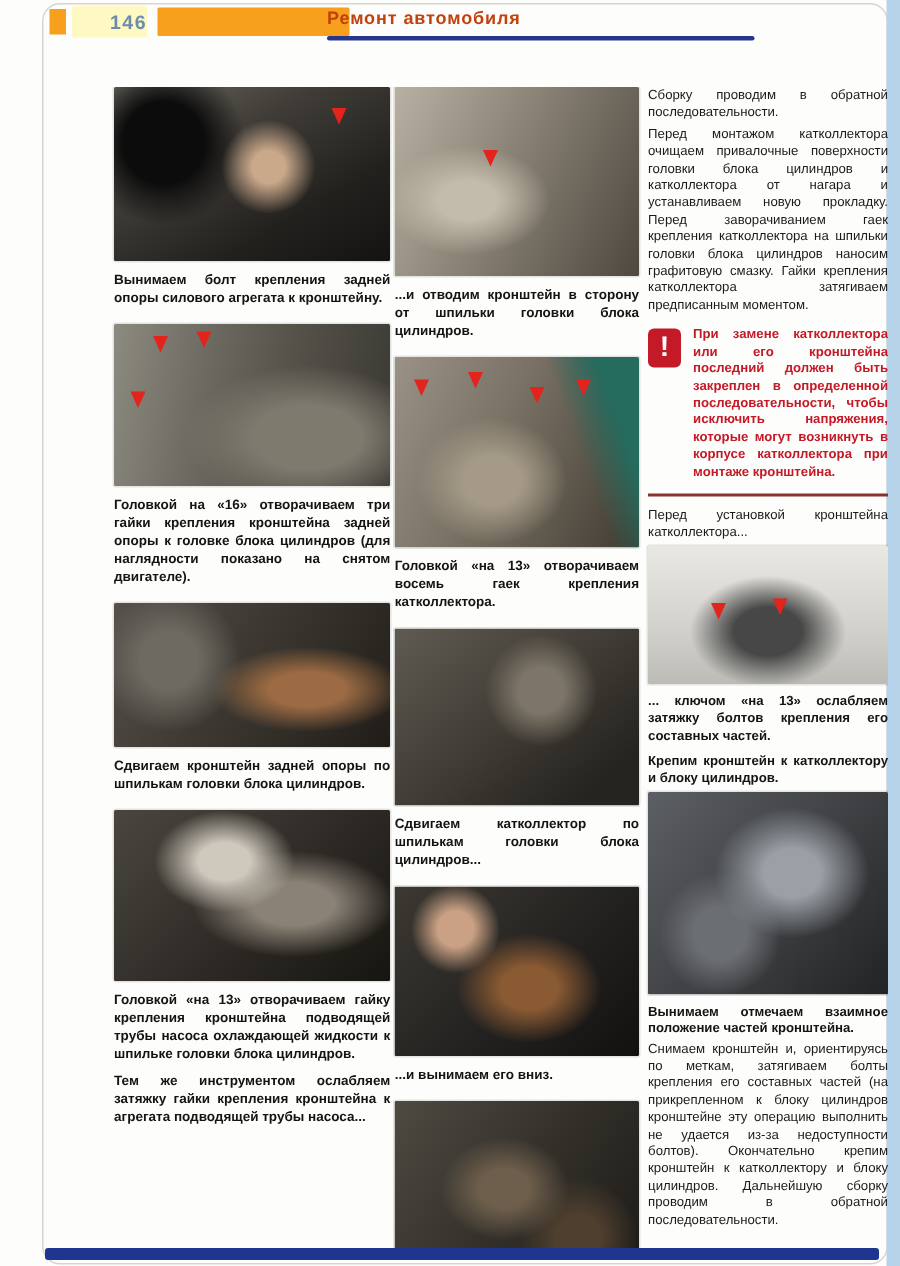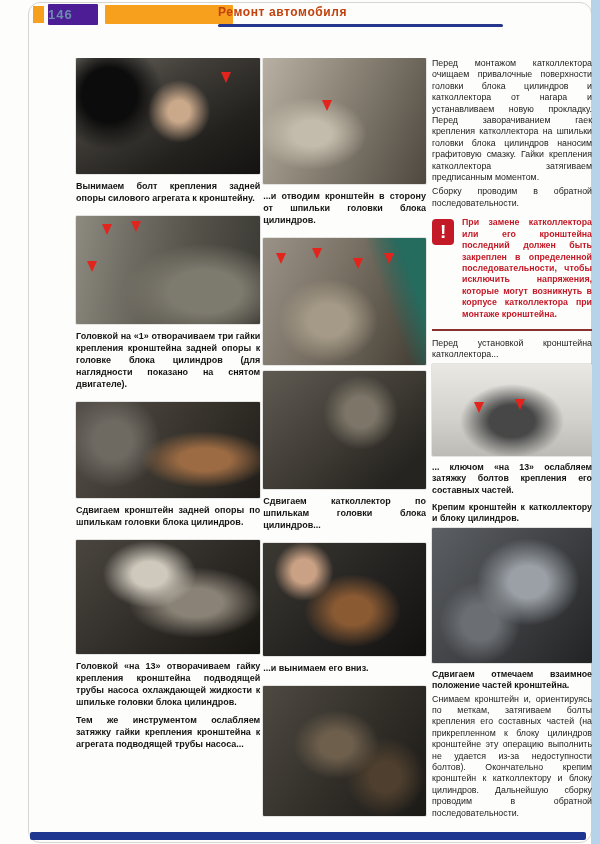--- a/index.html
+++ b/index.html
@@ -4,22 +4,22 @@
 <style>
   html,body{margin:0;padding:0;background:#ffffff;}
   body{width:600px;height:844px;font-family:"Liberation Sans",sans-serif;-webkit-font-smoothing:antialiased;}
   .page{position:relative;width:600px;height:844px;background:#fdfdfb;overflow:hidden;}
   .frame{position:absolute;top:2px;left:28px;right:8px;bottom:1px;border:1px solid #d6d6d0;border-radius:12px;pointer-events:none;}
   .edge-strip{position:absolute;top:0;right:0;width:9px;height:844px;background:#b7d3e9;}
 
   
   .hdr{position:absolute;top:4px;left:30px;height:26px;width:560px;}
   .hdr-chip{position:absolute;left:3px;top:2px;width:11px;height:17px;background:#f6a01d;}
-  .hdr-pagenum{position:absolute;left:18px;top:0;width:50px;height:21px;background:#4c1d95;color:#6b8cab;
-    font-size:13px;font-weight:bold;text-align:left;line-height:21px;letter-spacing:1px;border-radius:1px;}
+  .hdr-pagenum{position:absolute;left:18px;top:0;width:50px;height:21px;background:#fef9c3;color:#6b8cab;
+    font-size:13px;font-weight:bold;text-align:right;line-height:21px;letter-spacing:1px;border-radius:1px;}
   .hdr-bar{position:absolute;left:75px;top:1px;width:128px;height:19px;background:#f6a01d;border-radius:1px;}
   .hdr-title{position:absolute;left:188px;top:1px;color:#c2410c;font-size:12px;font-weight:bold;letter-spacing:.6px;white-space:nowrap;}
   .hdr-underline{position:absolute;left:188px;top:20px;width:285px;height:3px;background:#25368c;border-radius:2px;}
 
   
   .cols{position:absolute;top:58px;left:40px;width:552px;height:776px;display:flex;overflow:hidden;}
   .col{display:block;}
   .col-l{width:190px;margin-right:3px;margin-left:36px;}
   .col-m{width:168px;margin-right:6px;}
   .col-r{width:165px;}
@@ -112,21 +112,21 @@
       <div class="photo ph-l1">
         <span class="arrow a-down ar-l1"></span>
       </div>
       <p class="caption">Вынимаем болт крепления задней опоры силового агрегата к кронштейну.</p>
 
       <div class="photo ph-l2">
         <span class="arrow a-down ar-l2a"></span>
         <span class="arrow a-down ar-l2b"></span>
         <span class="arrow a-down ar-l2c"></span>
       </div>
-      <p class="caption">Головкой на «1» отворачиваем три гайки крепления кронштейна задней опоры к головке блока цилиндров (для наглядности показано на снятом двигателе).</p>
+      <p class="caption">Головкой на «16» отворачиваем три гайки крепления кронштейна задней опоры к головке блока цилиндров (для наглядности показано на снятом двигателе).</p>
 
       <div class="photo ph-l3"></div>
       <p class="caption">Сдвигаем кронштейн задней опоры по шпилькам головки блока цилиндров.</p>
 
       <div class="photo ph-l4"></div>
       <p class="caption tight">Головкой «на 13» отворачиваем гайку крепления кронштейна подводящей трубы насоса охлаждающей жидкости к шпильке головки блока цилиндров.</p>
       <p class="caption">Тем же инструментом ослабляем затяжку гайки крепления кронштейна к агрегата подводящей трубы насоса...</p>
     </section>
 
     <section class="col col-m">
@@ -134,51 +134,52 @@
         <span class="arrow a-down ar-m1"></span>
       </div>
       <p class="caption">...и отводим кронштейн в сторону от шпильки головки блока цилиндров.</p>
 
       <div class="photo ph-m2">
         <span class="arrow a-down ar-m2a"></span>
         <span class="arrow a-down ar-m2b"></span>
         <span class="arrow a-down ar-m2c"></span>
         <span class="arrow a-down ar-m2d"></span>
       </div>
+      <p class="caption">Головкой «на 13» отворачиваем восемь гаек крепления катколлектора.</p>
 
       <div class="photo ph-m3"></div>
       <p class="caption">Сдвигаем катколлектор по шпилькам головки блока цилиндров...</p>
 
       <div class="photo ph-m4"></div>
       <p class="caption">...и вынимаем его вниз.</p>
 
       <div class="photo ph-m5"></div>
 
     </section>
 
     <section class="col col-r">
+      <p class="body-txt">Сборку проводим в обратной последовательности.</p>
       <p class="body-txt">Перед монтажом катколлектора очищаем привалочные поверхности головки блока цилиндров и катколлектора от нагара и устанавливаем новую прокладку. Перед заворачиванием гаек крепления катколлектора на шпильки головки блока цилиндров наносим графитовую смазку. Гайки крепления катколлектора затягиваем предписанным моментом.</p>
-      <p class="body-txt">Сборку проводим в обратной последовательности.</p>
 
       <div class="warn">
         <span class="warn-icon">!</span>
         <span>При замене катколлектора или его кронштейна последний должен быть закреплен в определенной последовательности, чтобы исключить напряжения, которые могут возникнуть в корпусе катколлектора при монтаже кронштейна.</span>
       </div>
       <hr class="warn-divider">
 
       <p class="body-txt">Перед установкой кронштейна катколлектора...</p>
 
       <div class="photo ph-r1">
         <span class="arrow a-down ar-r1a"></span>
         <span class="arrow a-down ar-r1b"></span>
       </div>
       <p class="caption cap-r tight">... ключом «на 13» ослабляем затяжку болтов крепления его составных частей.</p>
       <p class="caption cap-r">Крепим кронштейн к катколлектору и блоку цилиндров.</p>
 
       <div class="photo ph-r2"></div>
-      <p class="caption cap-r tight">Сдвигаем отмечаем взаимное положение частей кронштейна.</p>
+      <p class="caption cap-r tight">Вынимаем отмечаем взаимное положение частей кронштейна.</p>
       <p class="body-txt">Снимаем кронштейн и, ориентируясь по меткам, затягиваем болты крепления его составных частей (на прикрепленном к блоку цилиндров кронштейне эту операцию выполнить не удается из-за недоступности болтов). Окончательно крепим кронштейн к катколлектору и блоку цилиндров. Дальнейшую сборку проводим в обратной последовательности.</p>
     </section>
 
   </div>
 
   <div class="bottom-bar"></div>
 </div>
 
 </body></html>

